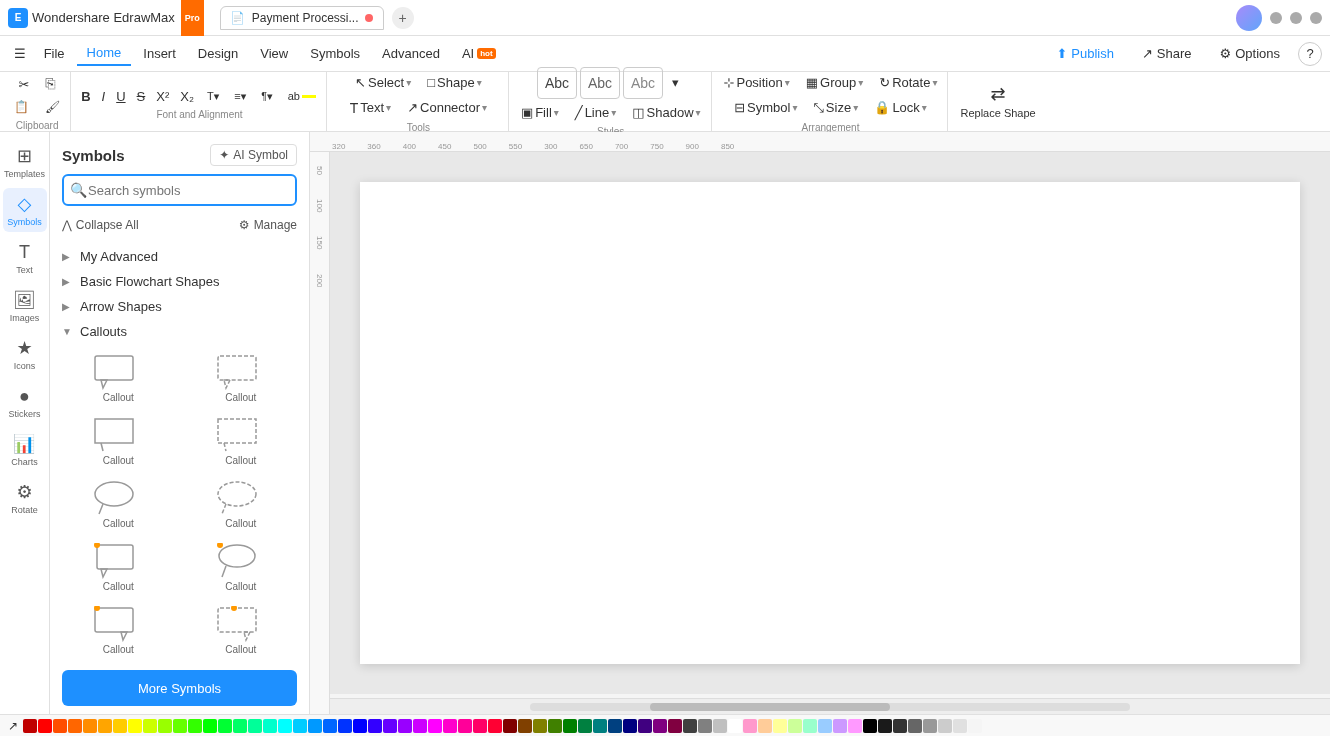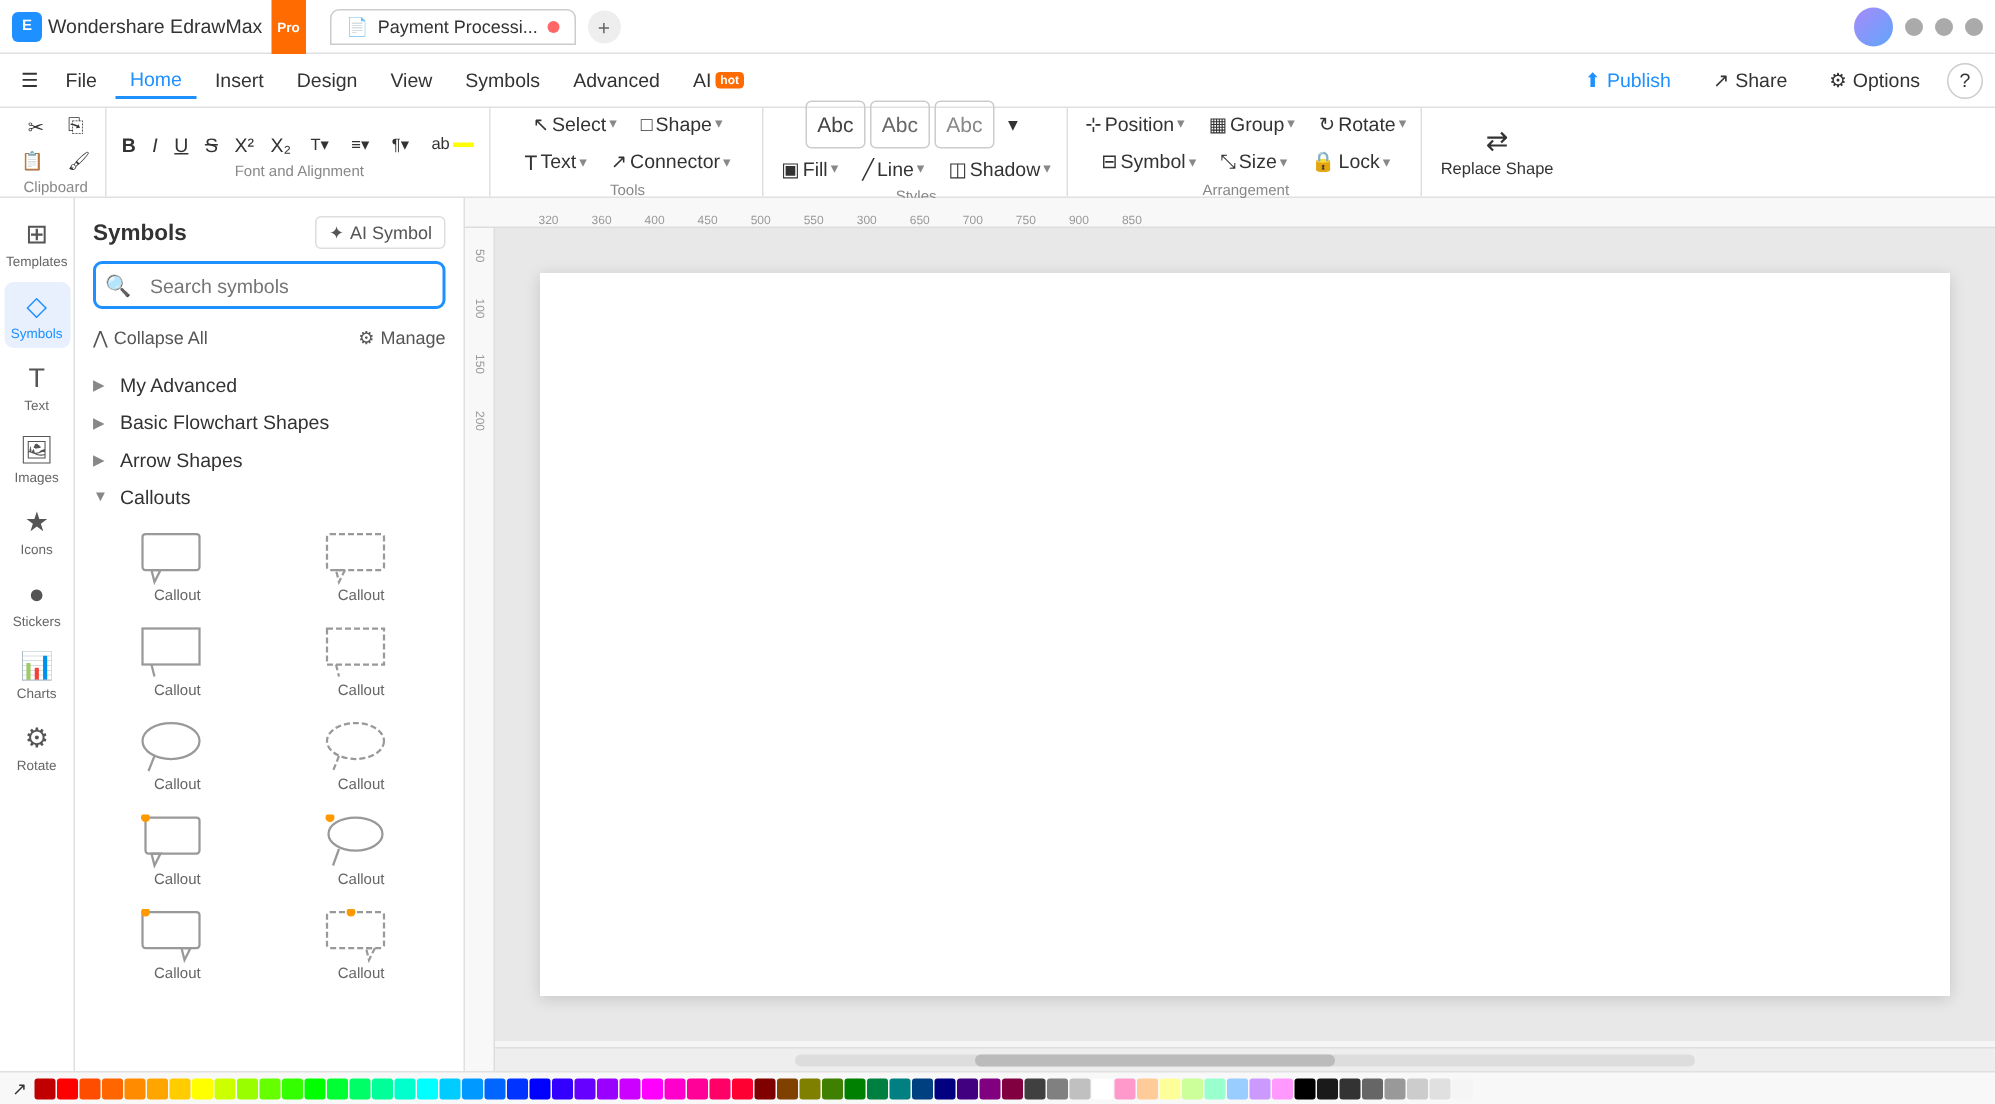--- a/index.html
+++ b/index.html
@@ -75,21 +75,21 @@
     
     .symbols-panel {
       width: 260px; background: #fff; border-right: 1px solid #e0e0e0; display: flex; flex-direction: column; flex-shrink: 0; overflow: hidden;
     }
     .symbols-header { padding: 12px 12px 8px; display: flex; align-items: center; justify-content: space-between; }
     .symbols-title { font-size: 15px; font-weight: 600; color: #333; }
     .ai-symbol-btn { display: flex; align-items: center; gap: 4px; font-size: 12px; color: #555; cursor: pointer; padding: 3px 8px; border-radius: 4px; border: 1px solid #ddd; }
 
     
     .search-box { margin: 0 12px 8px; position: relative; }
-    .search-box input { width: 100%; height: 32px; border: 2px solid #1e90ff; border-radius: 6px; padding: 0 8px 0 36px; font-size: 13px; outline: none; }
+    .search-box input { width: 100%; height: 32px; border: 2px solid #1e90ff; border-radius: 6px; padding: 0 8px 0 24px; font-size: 13px; outline: none; }
     .search-box .search-icon { position: absolute; left: 8px; top: 50%; transform: translateY(-50%); font-size: 14px; color: #888; }
 
     
     .collapse-row { padding: 4px 12px; display: flex; align-items: center; justify-content: space-between; margin-bottom: 4px; }
     .collapse-btn { display: flex; align-items: center; gap: 4px; font-size: 12px; color: #555; cursor: pointer; }
     .manage-btn { display: flex; align-items: center; gap: 4px; font-size: 12px; color: #555; cursor: pointer; }
 
     
     .symbol-tree { flex: 1; overflow-y: auto; padding: 4px 0; }
     .tree-item { padding: 5px 12px; cursor: pointer; display: flex; align-items: center; gap: 6px; font-size: 13px; color: #333; }
@@ -485,28 +485,29 @@
               <polygon points="28,26 34,26 30,34" fill="none" stroke="#999" stroke-width="1.5" stroke-dasharray="4,2"></polygon>
               <circle cx="18" cy="2" r="3" fill="#f90"></circle>
             </svg>
           </div>
           <span class="callout-label">Callout</span>
         </div>
 
       </div>
     </div>
 
+    <button class="more-symbols-btn">More Symbols</button>
   </div>
 
   <div class="canvas-area">
 
     <div class="canvas-ruler-top">
       <div style="display:flex; width:100%; height:100%; align-items:flex-end; overflow:hidden;">
         <div style="width:20px; flex-shrink:0;"></div>
-        <div style="display:flex; flex:1; align-items:center; overflow:hidden;margin-left:27px;">
+        <div style="display:flex; flex:1; align-items:center; overflow:hidden;">
 
           <div style="display:flex; width:100%;">
             <span style="font-size:8px; color:#999; margin-right: 20px; padding-left:2px;">320</span>
             <span style="font-size:8px; color:#999; margin-right: 20px; padding-left:2px;">360</span>
             <span style="font-size:8px; color:#999; margin-right: 20px; padding-left:2px;">400</span>
             <span style="font-size:8px; color:#999; margin-right: 20px; padding-left:2px;">450</span>
             <span style="font-size:8px; color:#999; margin-right: 20px; padding-left:2px;">500</span>
             <span style="font-size:8px; color:#999; margin-right: 20px; padding-left:2px;">550</span>
             <span style="font-size:8px; color:#999; margin-right: 20px; padding-left:2px;">300</span>
             <span style="font-size:8px; color:#999; margin-right: 20px; padding-left:2px;">650</span>

